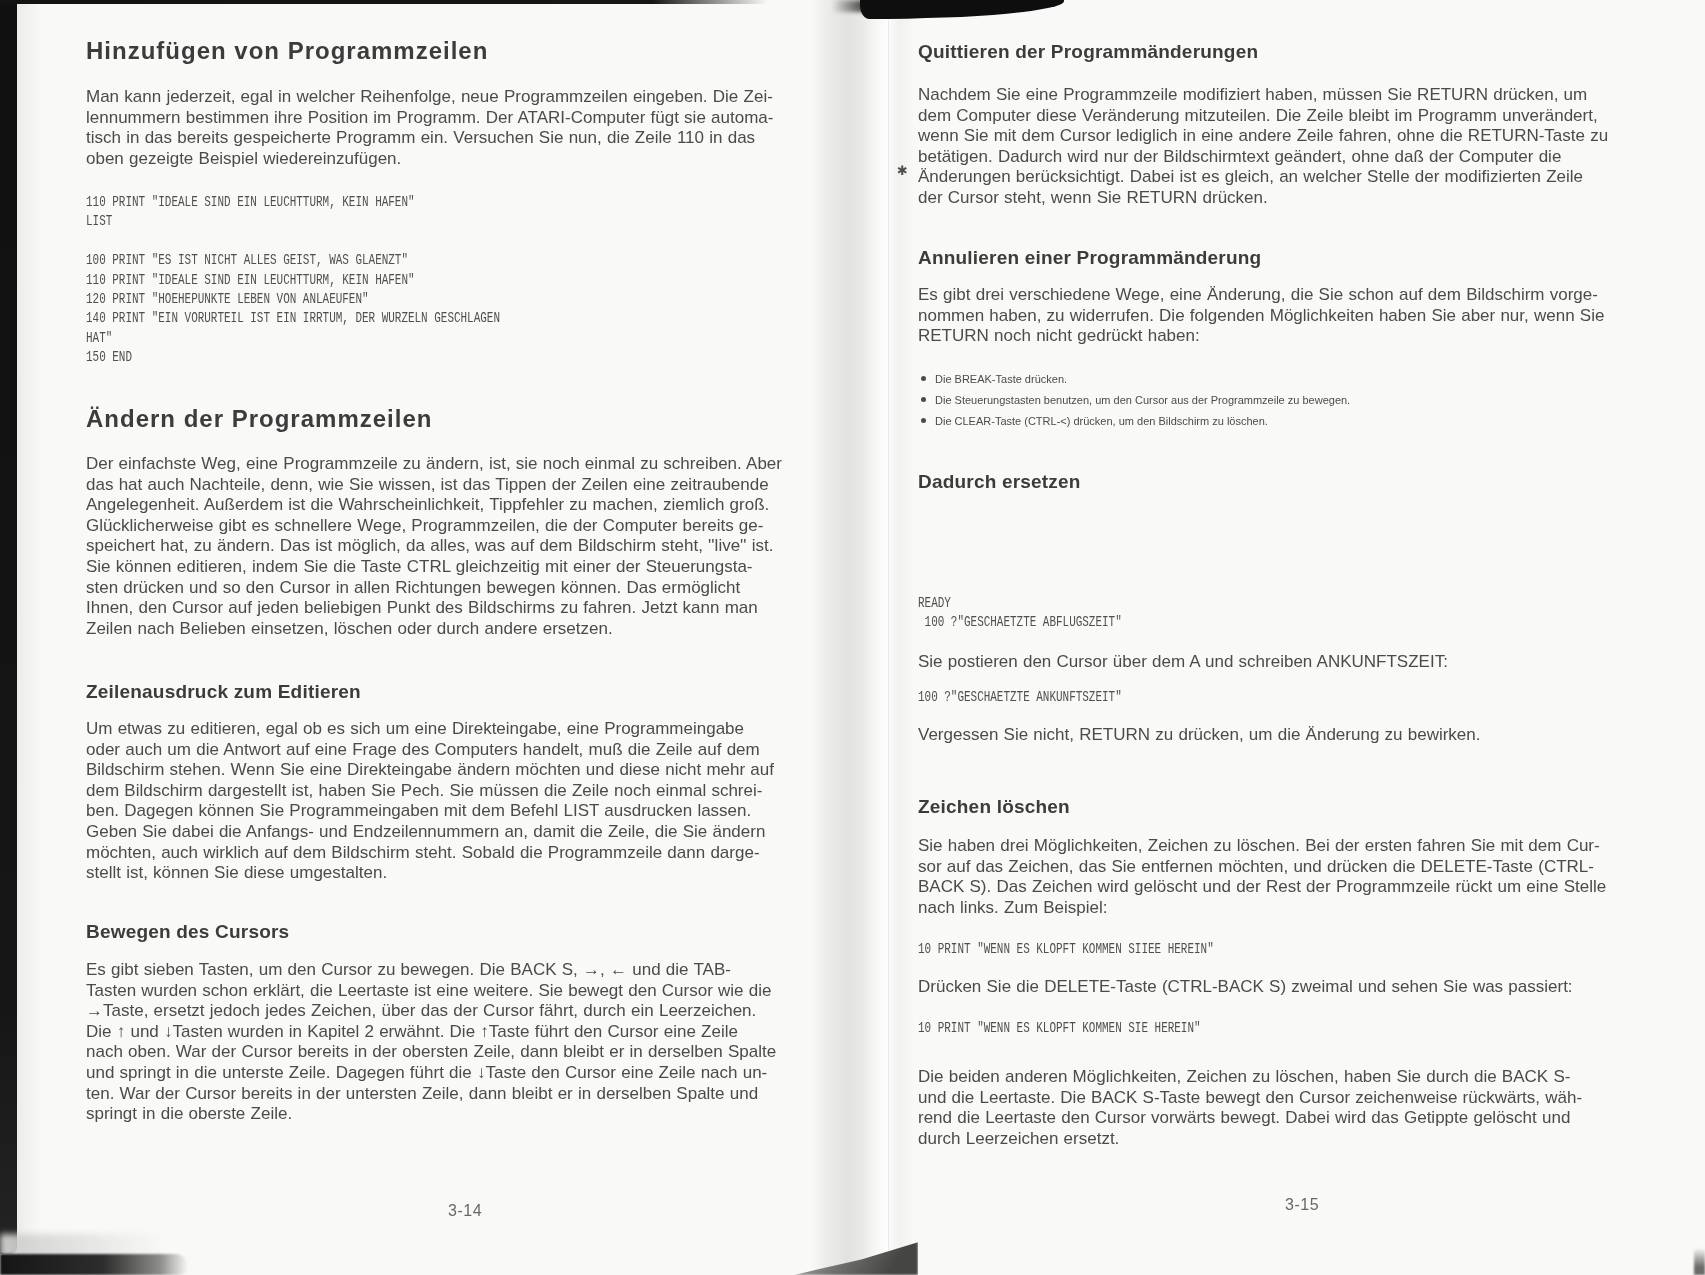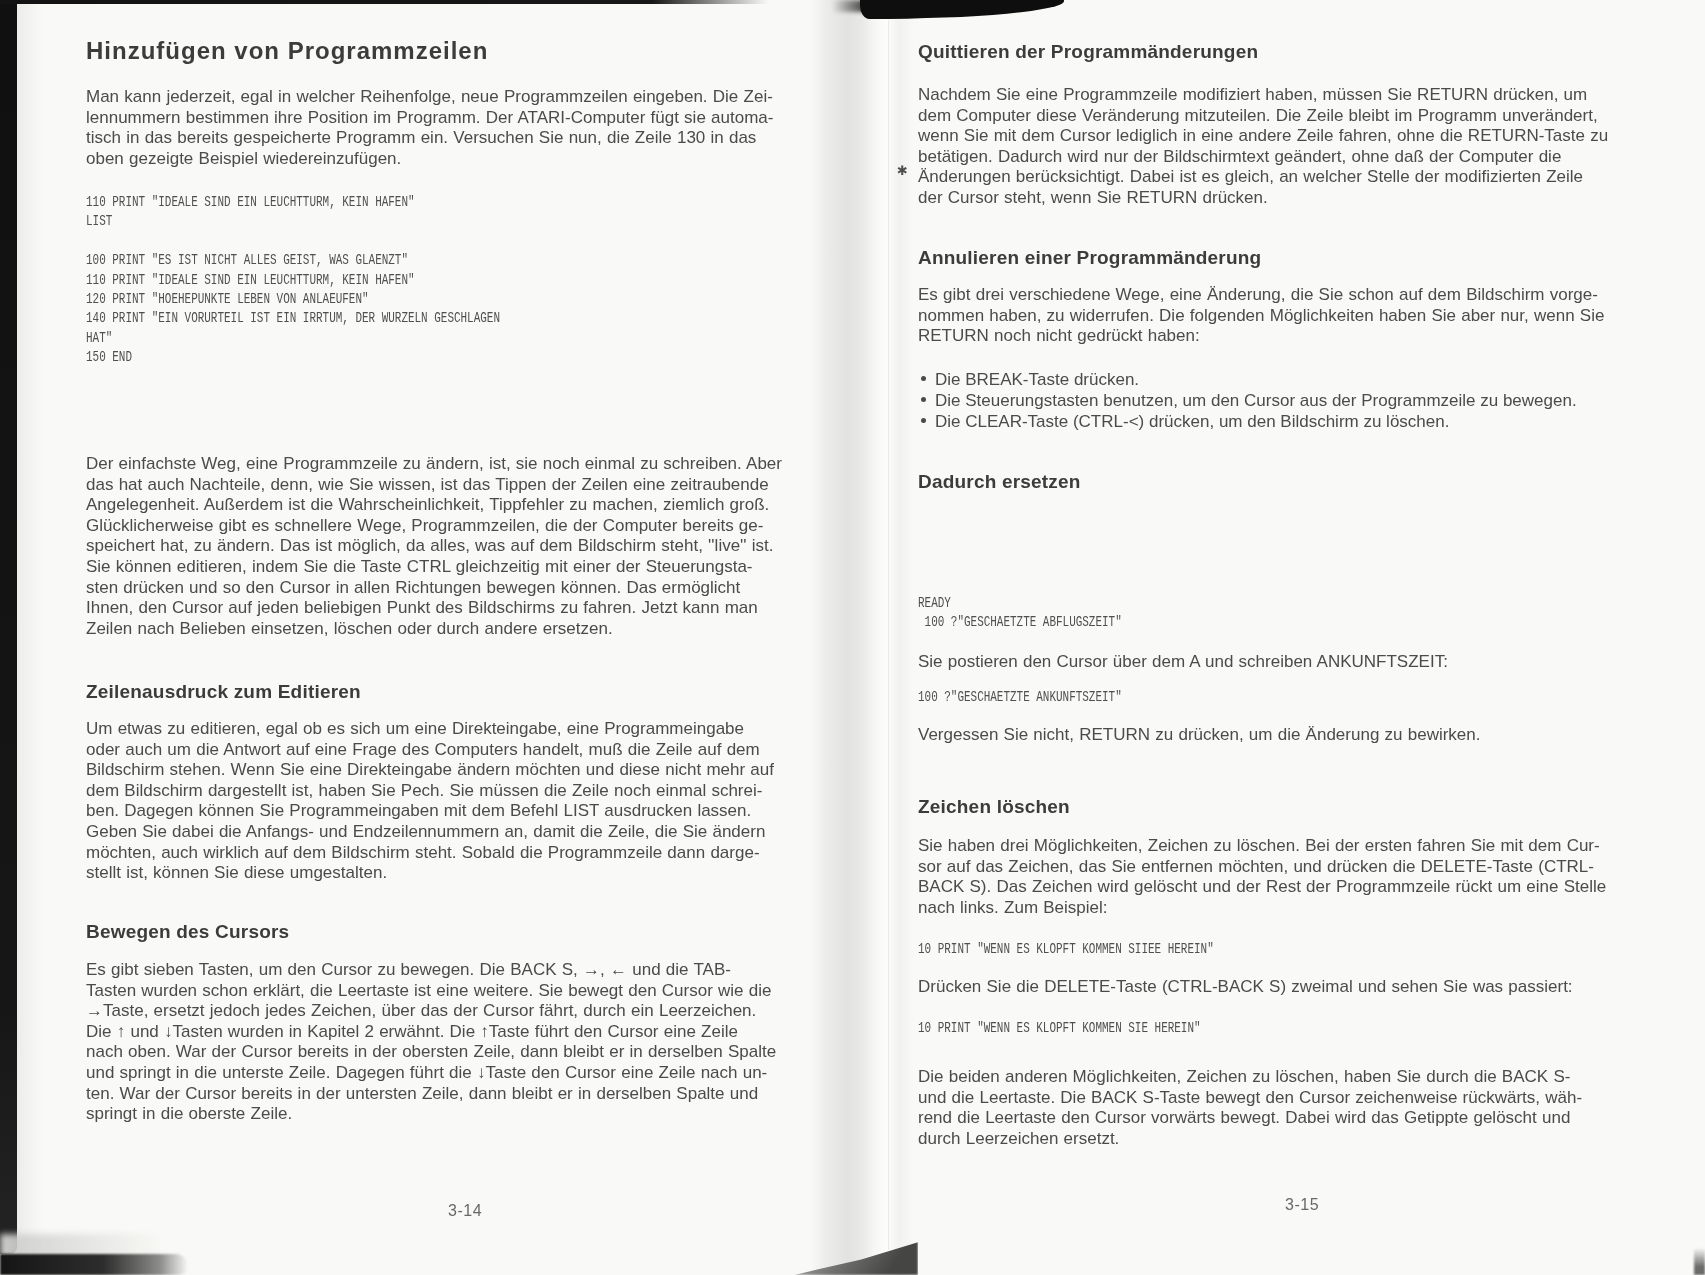--- a/index.html
+++ b/index.html
@@ -80,21 +80,21 @@
   }
   .p {
     font-size: 17px; line-height: 20.6px; color: #4b4b4b;
     white-space: pre; word-spacing: 0.5px;
   }
   .code {
     font-family: "Liberation Mono", "DejaVu Sans Mono", monospace;
     font-size: 15px; line-height: 19.4px; color: #4f4f4f;
     white-space: pre; transform: scaleX(0.73); transform-origin: 0 0;
   }
-  .bullets { font-size: 17px; color: #4b4b4b; }
+  .bullets { font-size: 11px; color: #4b4b4b; }
   .bullet-row { display: flex; height: 21px; align-items: flex-start; }
   .bullet-dot {
     width: 5px; height: 5px; border-radius: 50%; background: #4b4b4b;
     margin: 7px 9px 0 3px; flex: 0 0 auto;
   }
   .bullet-text { white-space: pre; line-height: 21px; }
   .pagenum {
     position: absolute; z-index: 4; font-size: 16px; color: #686868;
     letter-spacing: 0.5px;
   }
@@ -117,31 +117,32 @@
   <div class="binding-top"></div>
   <div class="binding-bottom"></div>
   <div class="corner-bl-haze"></div>
   <div class="corner-bl-bar"></div>
   <div class="corner-br"></div>
 
   <section class="page-col" id="left-page">
     <h1 class="h1" style="top:38px">Hinzufügen von Programmzeilen</h1>
     <div class="p" style="top:87px">Man kann jederzeit, egal in welcher Reihenfolge, neue Programmzeilen eingeben. Die Zei-
 lennummern bestimmen ihre Position im Programm. Der ATARI-Computer fügt sie automa-
-tisch in das bereits gespeicherte Programm ein. Versuchen Sie nun, die Zeile 130 in das
+tisch in das bereits gespeicherte Programm ein. Versuchen Sie nun, die Zeile 110 in das
 oben gezeigte Beispiel wiedereinzufügen.</div>
     <div class="code" style="top:193px">110 PRINT "IDEALE SIND EIN LEUCHTTURM, KEIN HAFEN"
 LIST
 
 100 PRINT "ES IST NICHT ALLES GEIST, WAS GLAENZT"
 110 PRINT "IDEALE SIND EIN LEUCHTTURM, KEIN HAFEN"
 120 PRINT "HOEHEPUNKTE LEBEN VON ANLAEUFEN"
 140 PRINT "EIN VORURTEIL IST EIN IRRTUM, DER WURZELN GESCHLAGEN
 HAT"
 150 END</div>
+    <h1 class="h1" style="top:406px">Ändern der Programmzeilen</h1>
     <div class="p" style="top:454px">Der einfachste Weg, eine Programmzeile zu ändern, ist, sie noch einmal zu schreiben. Aber
 das hat auch Nachteile, denn, wie Sie wissen, ist das Tippen der Zeilen eine zeitraubende
 Angelegenheit. Außerdem ist die Wahrscheinlichkeit, Tippfehler zu machen, ziemlich groß.
 Glücklicherweise gibt es schnellere Wege, Programmzeilen, die der Computer bereits ge-
 speichert hat, zu ändern. Das ist möglich, da alles, was auf dem Bildschirm steht, ''live'' ist.
 Sie können editieren, indem Sie die Taste CTRL gleichzeitig mit einer der Steuerungsta-
 sten drücken und so den Cursor in allen Richtungen bewegen können. Das ermöglicht
 Ihnen, den Cursor auf jeden beliebigen Punkt des Bildschirms zu fahren. Jetzt kann man
 Zeilen nach Belieben einsetzen, löschen oder durch andere ersetzen.</div>
     <h2 class="h2" style="top:681px">Zeilenausdruck zum Editieren</h2>

